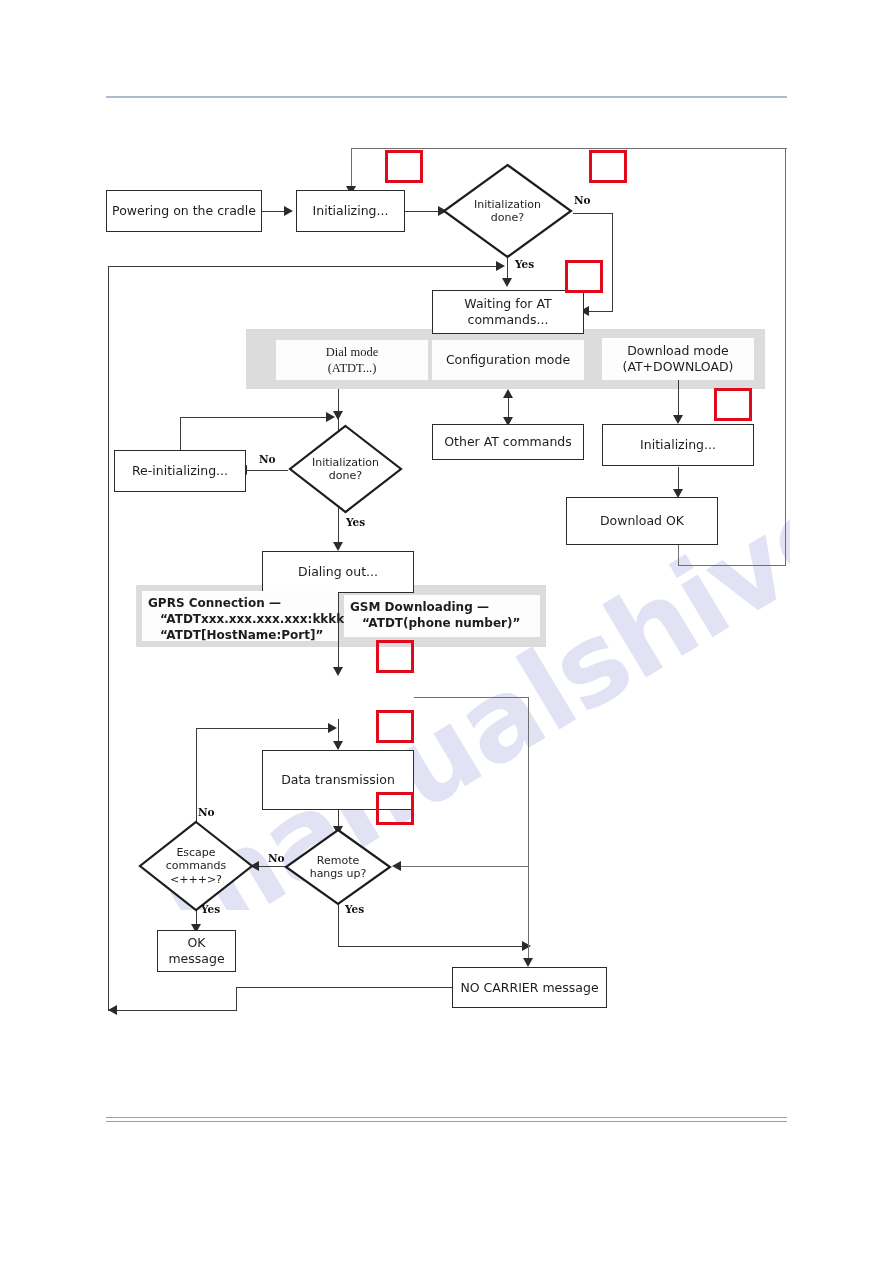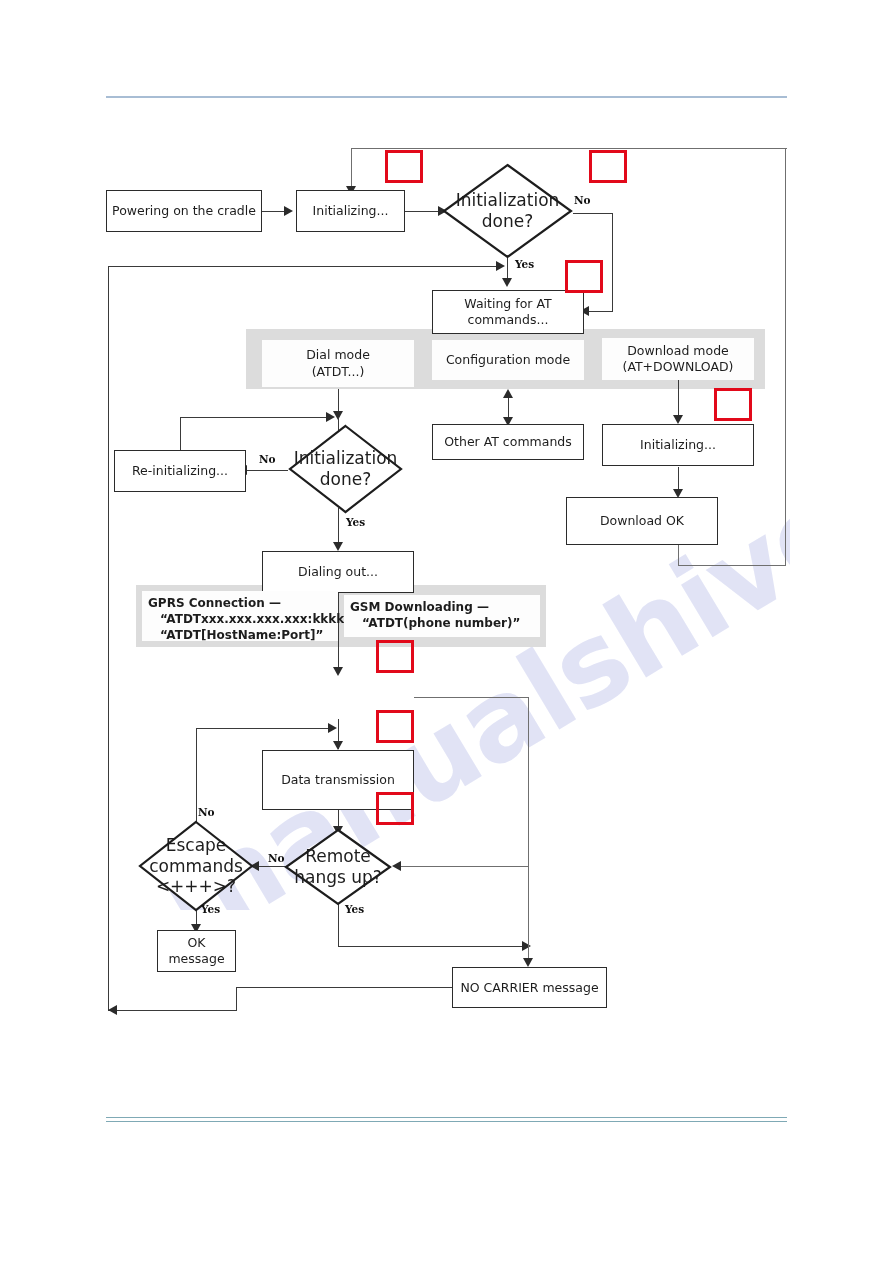--- a/index.html
+++ b/index.html
@@ -39,21 +39,21 @@
       font-size:12px;color:#1d1d1d;line-height:1.35;padding:4px 6px;text-align:left;
       font-weight:600;}
   .capbox .ln{display:block;white-space:nowrap;}
   .capbox .ind{padding-left:12px;}
 
   
   .dia{position:absolute;}
   .dia svg{display:block;overflow:visible;}
   .dia .dtxt{position:absolute;left:0;top:0;width:100%;height:100%;
       display:flex;align-items:center;justify-content:center;text-align:center;
-      font-size:17px;color:#1d1d1d;line-height:1.22;pointer-events:none;}
+      font-size:11px;color:#1d1d1d;line-height:1.22;pointer-events:none;}
 
   
   .ln-h{position:absolute;height:0;border-top:1.4px solid #3a3a3a;}
   .ln-v{position:absolute;width:0;border-left:1.4px solid #3a3a3a;}
   .ln-h.lt{border-top-color:#6f6f6f;border-top-width:1.2px;}
   .ln-v.lt{border-left-color:#6f6f6f;border-left-width:1.2px;}
 
   .ar{position:absolute;width:0;height:0;}
   .ar.down{border-left:5px solid transparent;border-right:5px solid transparent;border-top:9px solid #2b2b2b;}
   .ar.up{border-left:5px solid transparent;border-right:5px solid transparent;border-bottom:9px solid #2b2b2b;}
@@ -193,21 +193,21 @@
   <div class="lbl" style="left:574px;top:194px;">No</div>
   <div class="lbl" style="left:515px;top:258px;">Yes</div>
 
   <div class="node" style="left:432px;top:290px;width:152px;height:44px;">
     <div>
       <div>Waiting for AT</div>
       <div>commands...</div>
     </div>
   </div>
 
-  <div class="modebox" style="left:262px;top:340px;width:152px;height:47px;">
+  <div class="modebox" style="left:276px;top:340px;width:152px;height:40px;font-family:Liberation Serif, serif;">
     <div>
       <div>Dial mode</div>
       <div>(ATDT...)</div>
     </div>
   </div>
 
   <div class="modebox" style="left:432px;top:340px;width:152px;height:40px;">
     <span>Configuration mode</span>
   </div>
 

